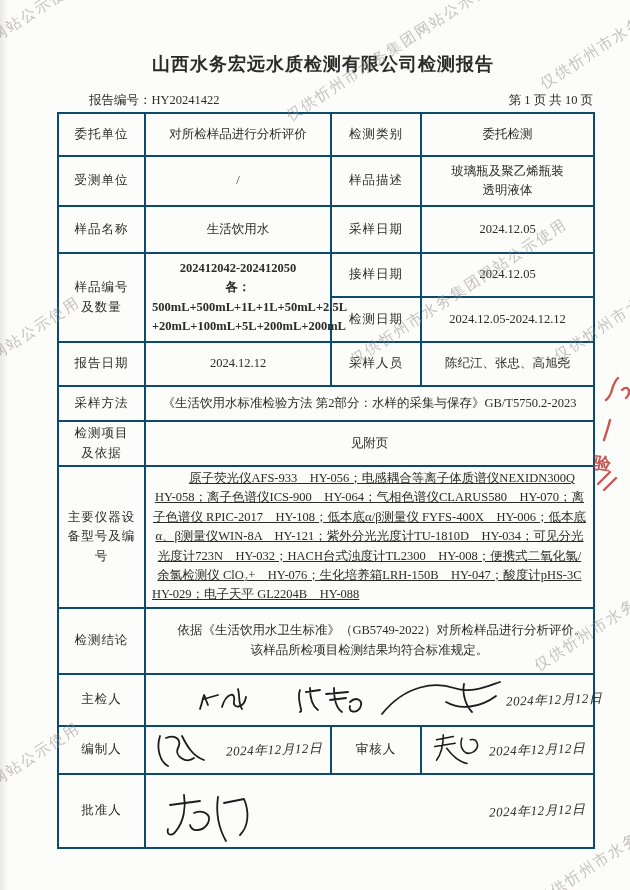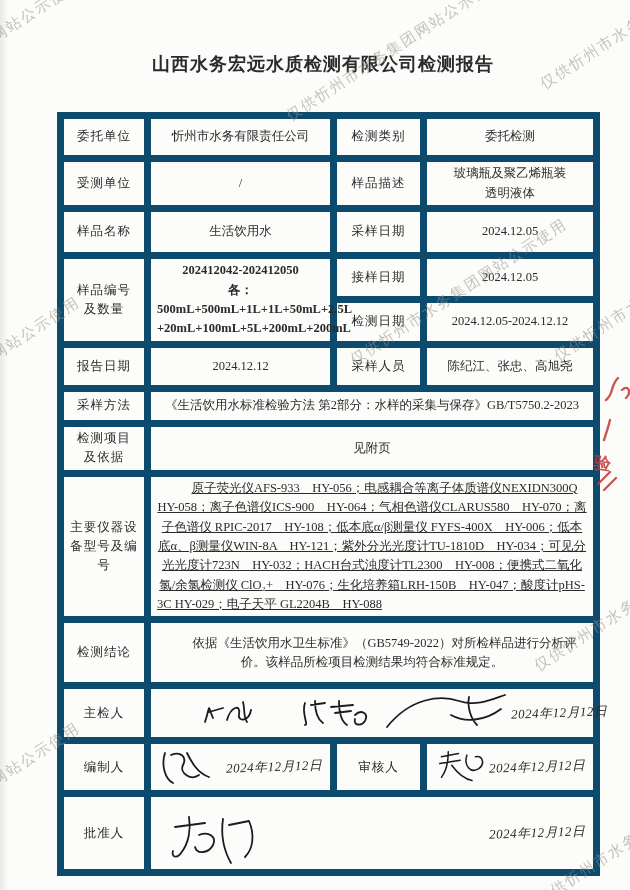--- a/index.html
+++ b/index.html
@@ -26,21 +26,21 @@
     position:absolute;top:92px;left:57px;width:536px;display:flex;
     justify-content:space-between;font-size:12.5px;z-index:2;
   }
   .meta-left{margin-left:32px;}
   
   .doc-table{
     position:absolute;left:57px;top:112px;width:536px;z-index:2;
     border-collapse:collapse;table-layout:fixed;
   }
   .doc-table td{
-    border:7px solid #0c4a6e;text-align:center;vertical-align:middle;
+    border:2px solid #0c4a6e;text-align:center;vertical-align:middle;
     font-size:12.5px;padding:2px 6px;line-height:1.55;
   }
   .lbl{letter-spacing:1px;}
   .pre{white-space:pre-line;}
   .small{font-size:11px;line-height:1.5;font-weight:bold;}
   .left-just{text-align:justify;text-align-last:left;text-indent:2em;line-height:21px;padding:4px 8px;text-decoration:underline;}
   .left-ind{text-align:left;text-indent:2em;line-height:22px;padding:4px 10px 20px 10px;vertical-align:top;}
   .h43{height:43px}.h50{height:50px}.h47{height:47px}.h44{height:44px}.h45{height:45px}
   .h35{height:35px}.h125{height:125px}.h66{height:66px}.h52{height:52px}.h42{height:42px}.h38{height:38px}
   
@@ -69,32 +69,36 @@
   <div class="wm" style="left:288px;top:108px">仅供忻州市水务集团网站公示使用</div>
   <div class="wm" style="left:542px;top:76px">仅供忻州市水务集团网站公示使用</div>
   <div class="wm" style="left:-135px;top:430px">仅供忻州市水务集团网站公示使用</div>
   <div class="wm" style="left:352px;top:352px">仅供忻州市水务集团网站公示使用</div>
   <div class="wm" style="left:556px;top:348px">仅供忻州市水务集团网站公示使用</div>
   <div class="wm" style="left:536px;top:658px">仅供忻州市水务集团网站公示使用</div>
   <div class="wm" style="left:-135px;top:856px">仅供忻州市水务集团网站公示使用</div>
   <div class="wm" style="left:538px;top:892px">仅供忻州市水务集团网站公示使用</div>
 
   <h1 class="title">山西水务宏远水质检测有限公司检测报告</h1>
+  <div class="meta-row">
+    <span class="meta-left"><span>报告编号：</span><span>HY20241422</span></span>
+    <span>第 1 页 共 10 页</span>
+  </div>
 
   <table class="doc-table">
     <colgroup>
         <col style="width:87px">
         <col style="width:186px">
         <col style="width:90px">
         <col style="width:173px">
       </colgroup>
     <tbody>
         <tr class="h43">
       <td class="lbl">委托单位</td>
-      <td>忻州市水务有限责任公司</td>
+      <td>对所检样品进行分析评价</td>
       <td class="lbl">检测类别</td>
       <td>委托检测</td>
     </tr>
     <tr class="h50">
       <td class="lbl">受测单位</td>
       <td>/</td>
       <td class="lbl">样品描述</td>
       <td class="pre">玻璃瓶及聚乙烯瓶装
 透明液体</td>
     </tr>

